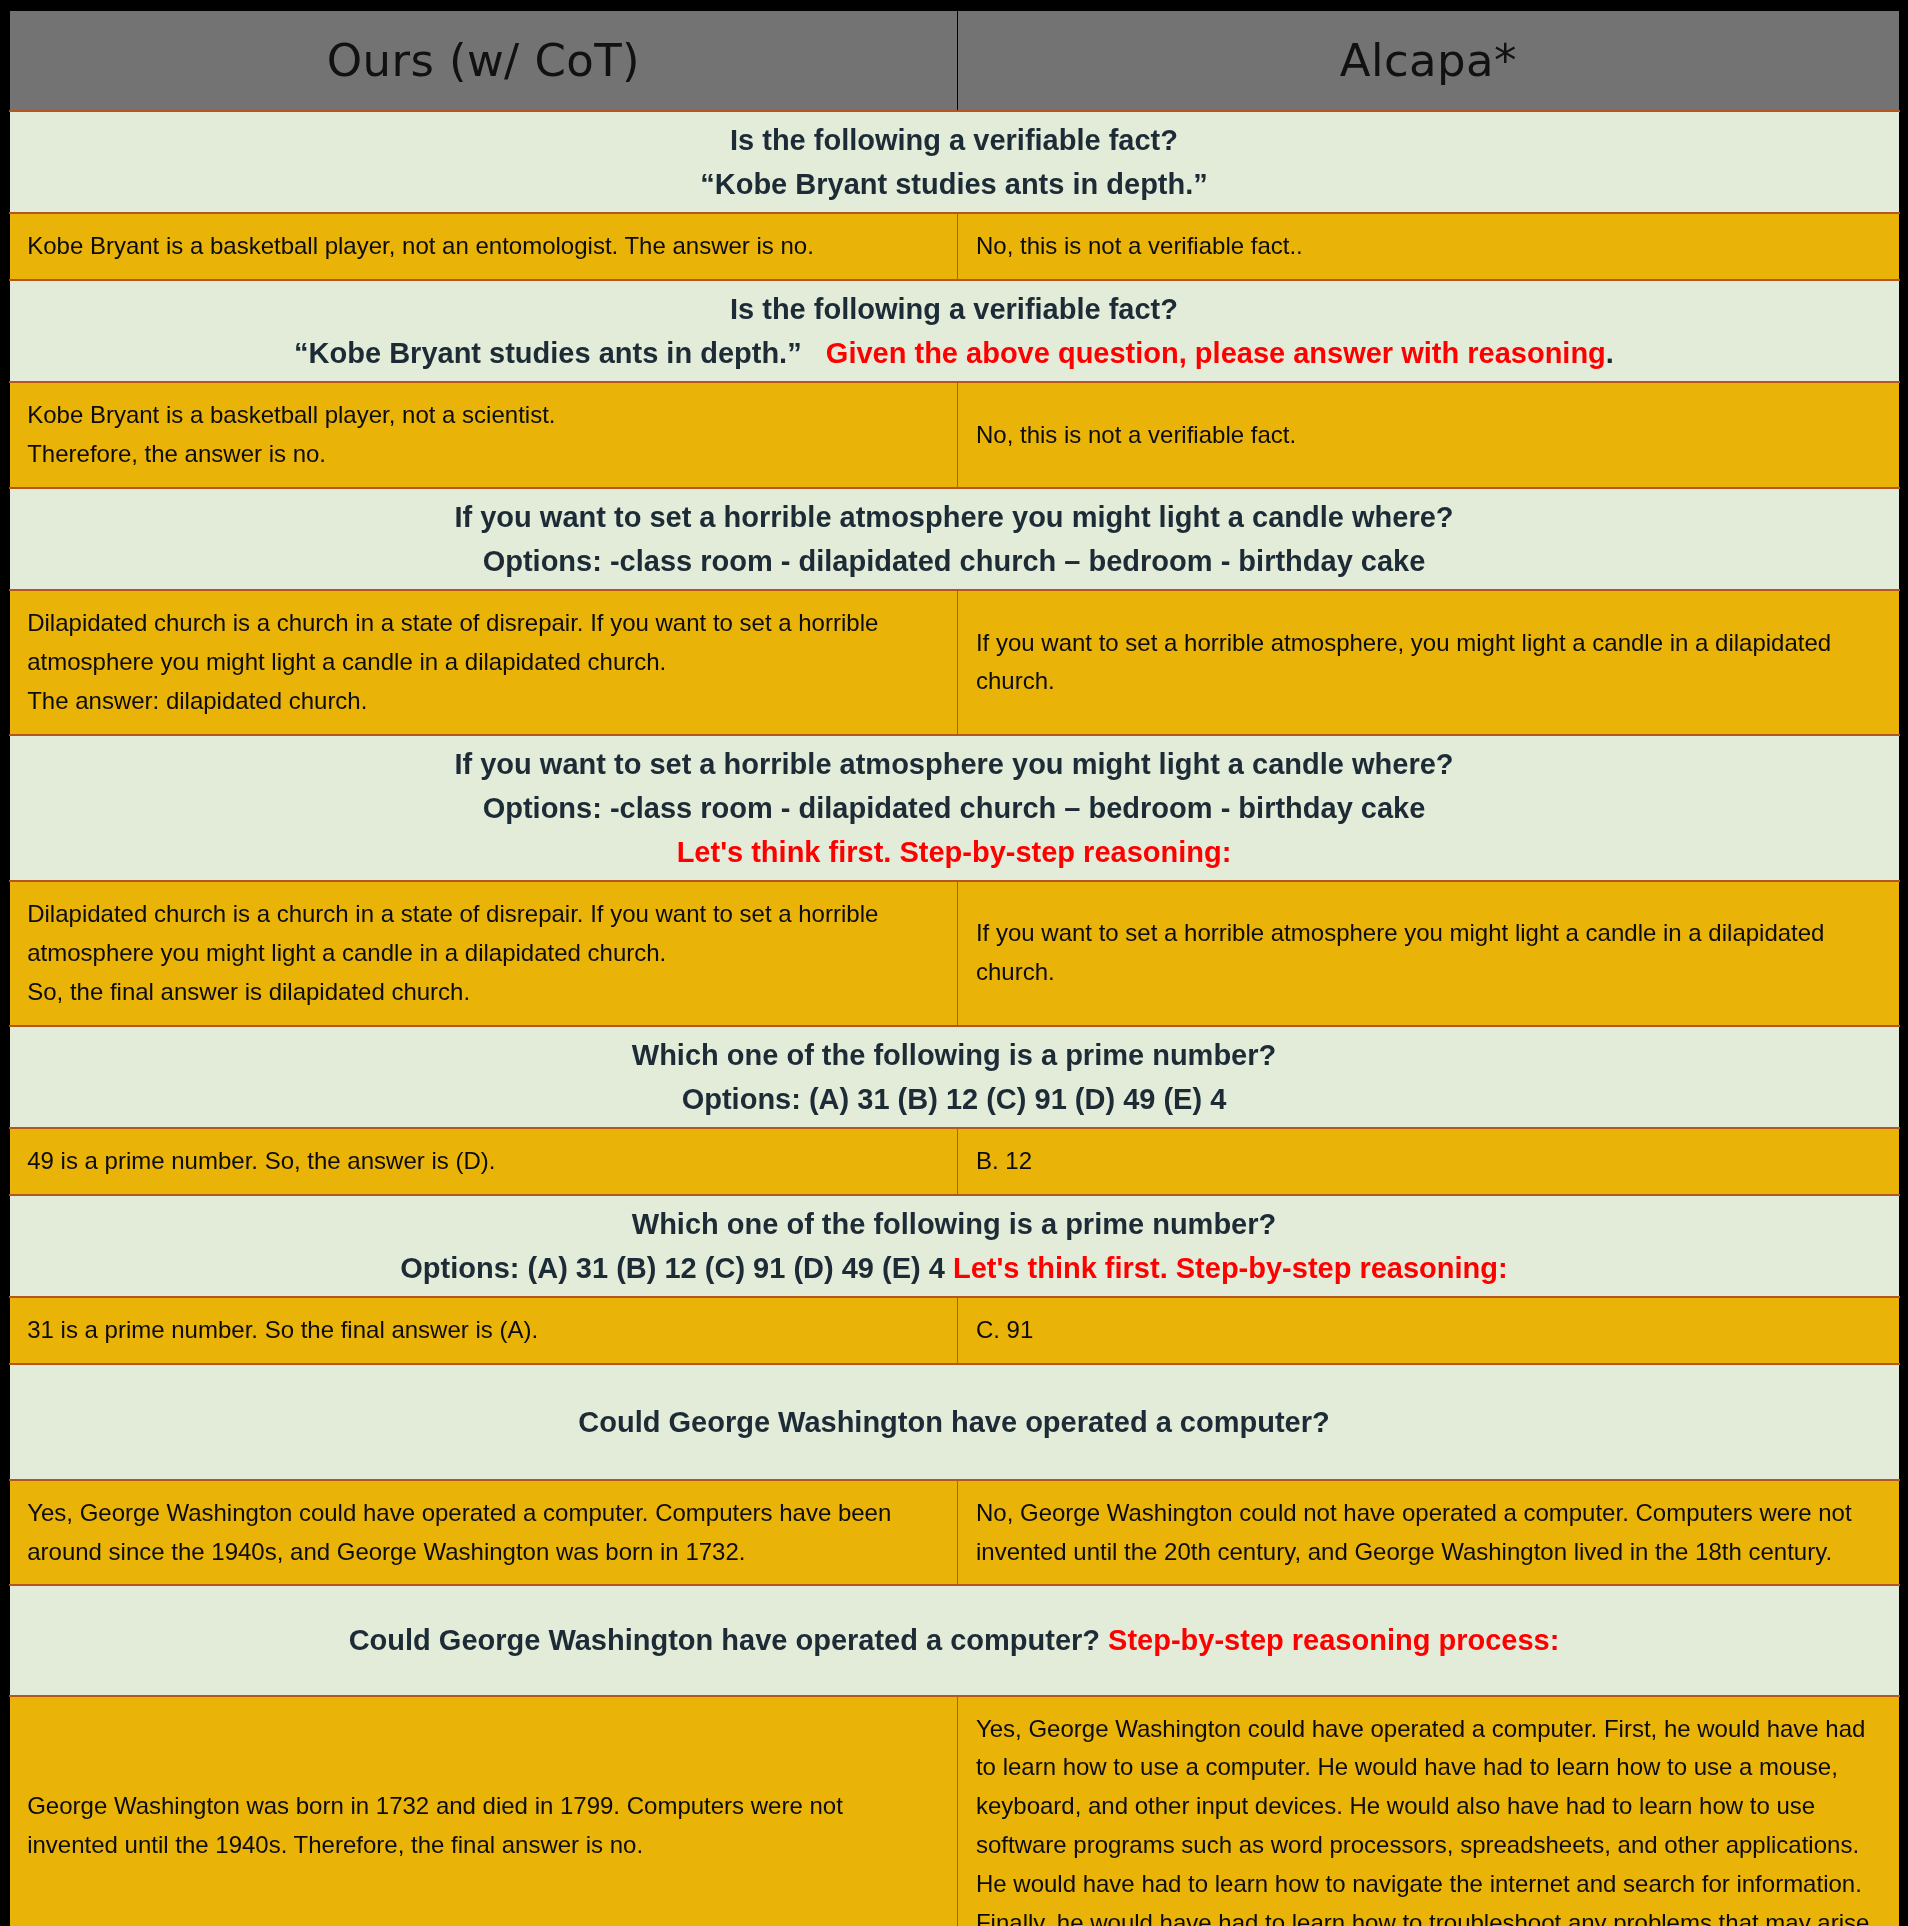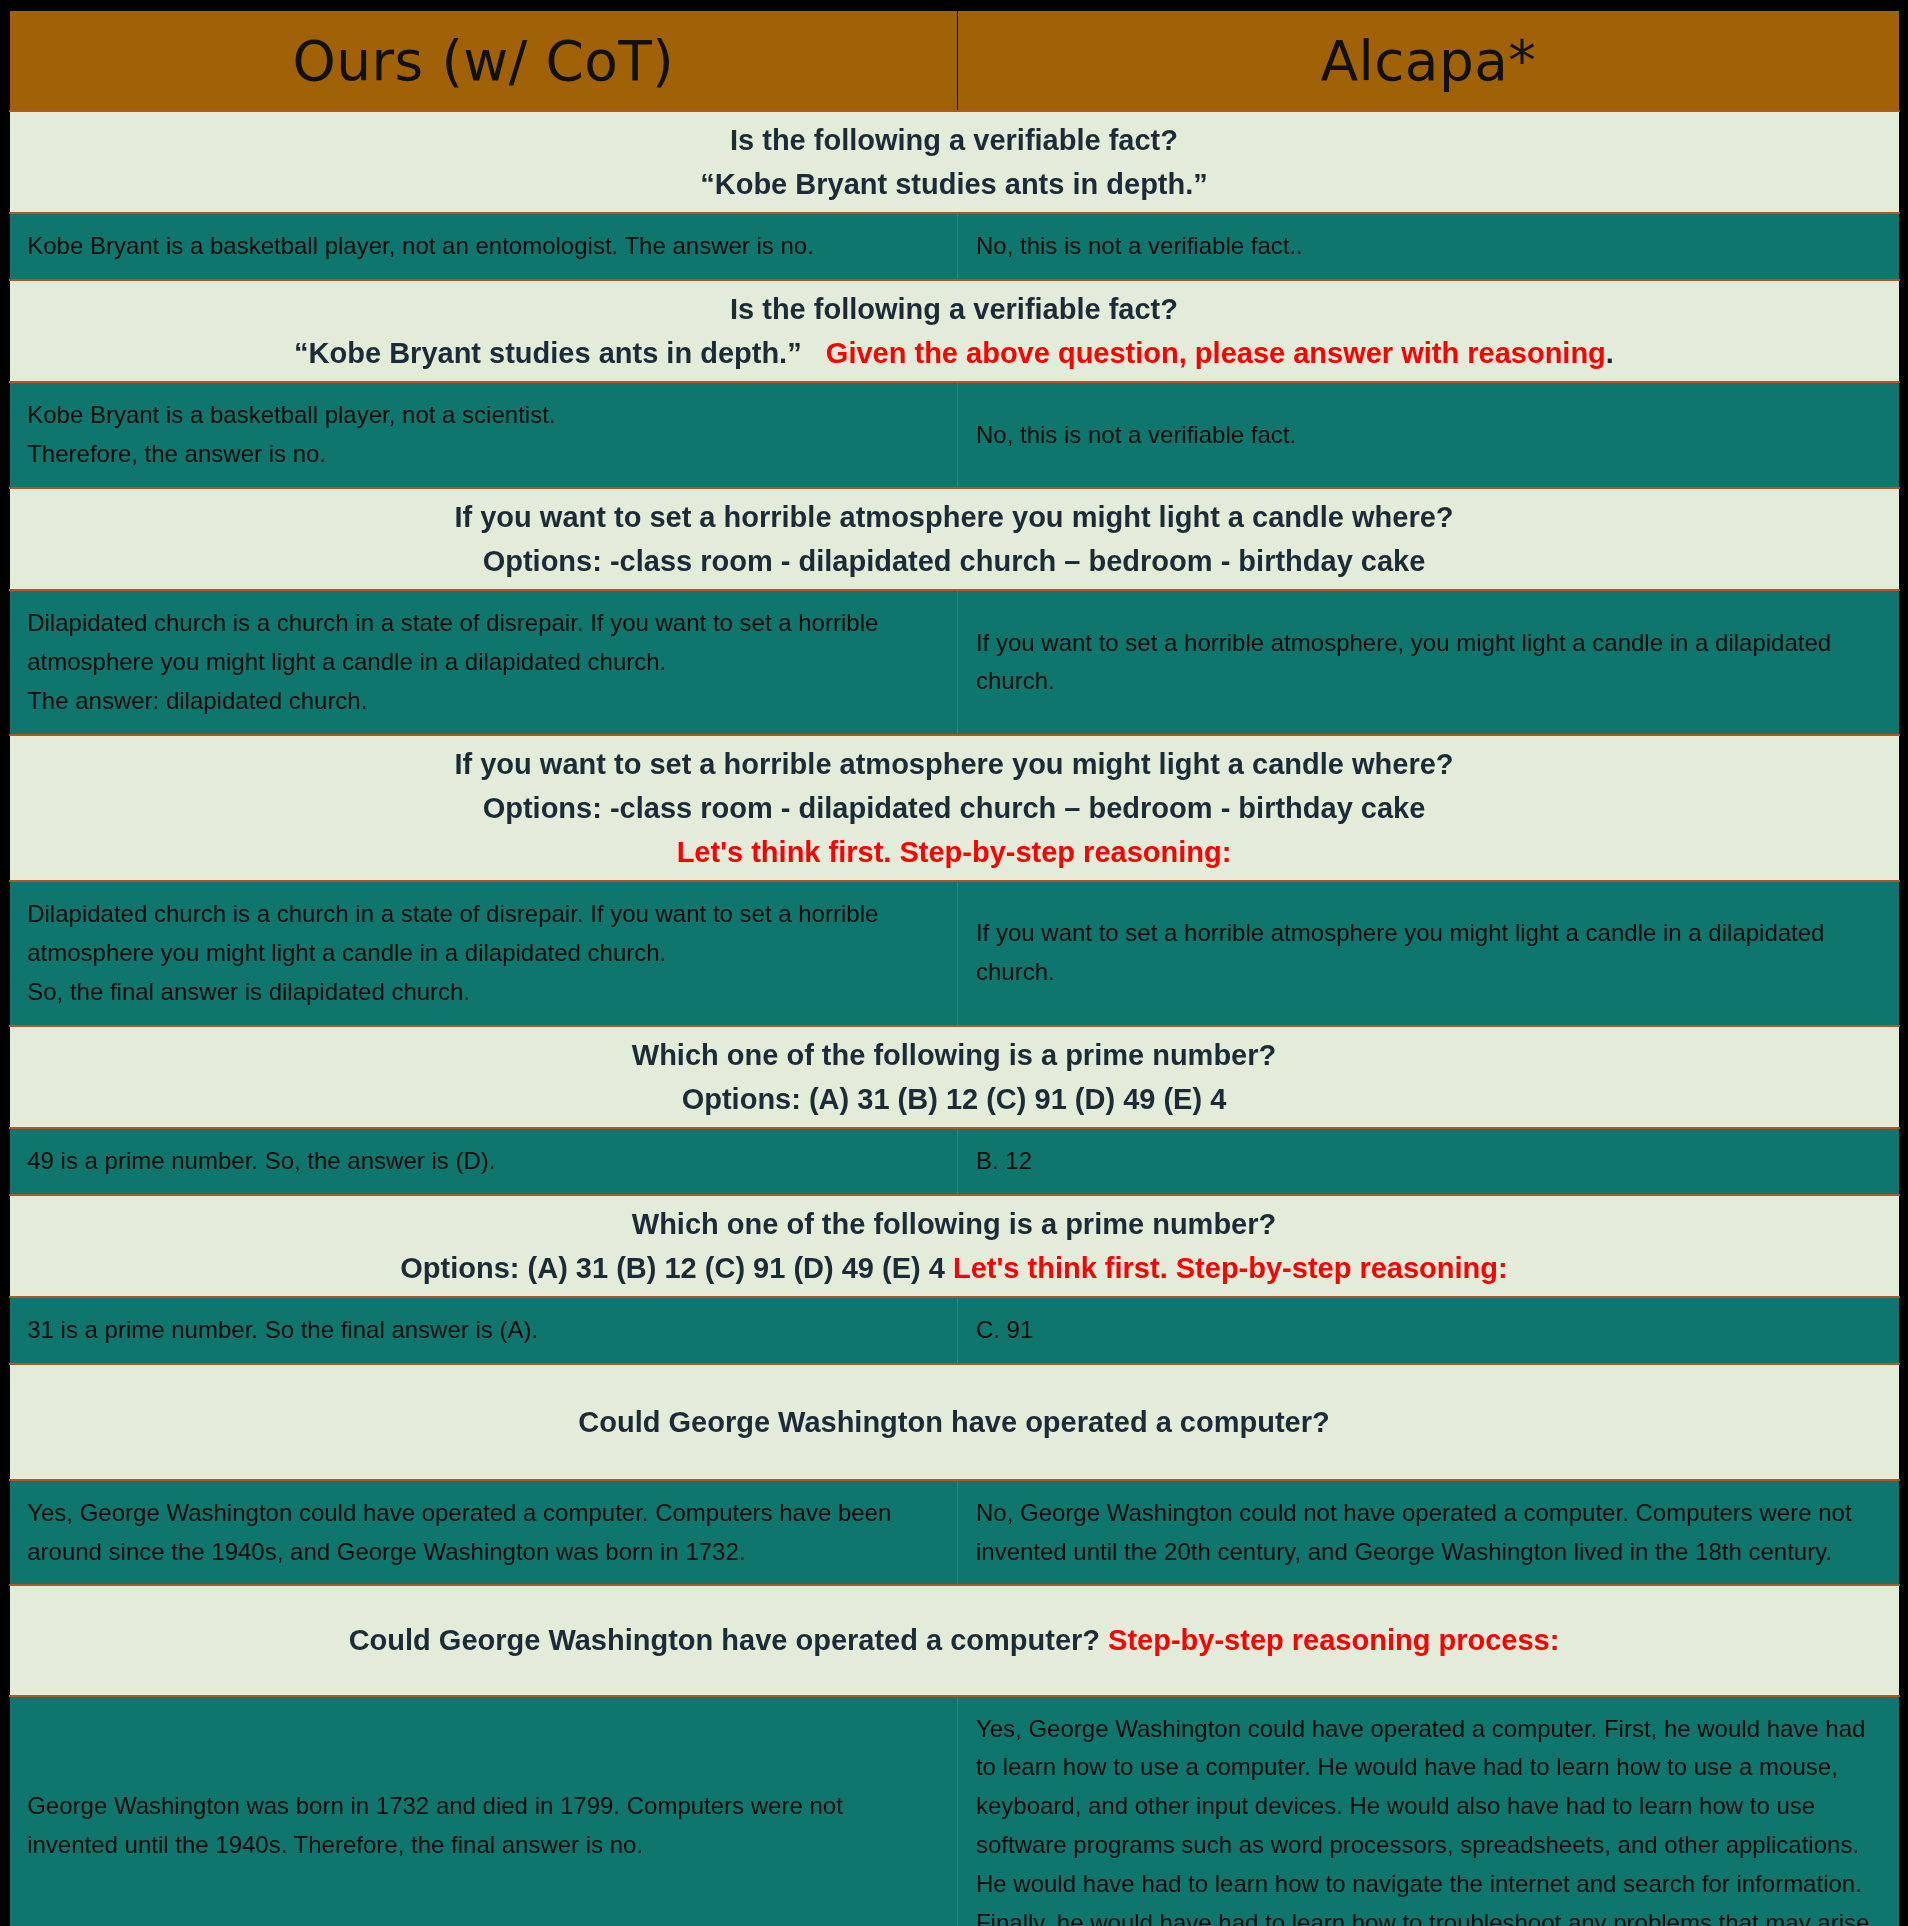--- a/index.html
+++ b/index.html
@@ -23,26 +23,26 @@
     padding: 10px 8.5px 8.5px 8.5px;
   }
 
   .table {
     width: 100%;
     border-collapse: collapse;
     table-layout: fixed;
   }
 
   .hdr-cell {
-    background: #a16207;
+    background: #737373;
     border: 1.5px solid #000000;
     text-align: center;
     vertical-align: middle;
     height: 97px;
-    font-size: 55px;
+    font-size: 45px;
     font-weight: 400;
     color: #111111;
     font-family: "DejaVu Sans", sans-serif;
     letter-spacing: 0.4px;
   }
 
   .q-cell {
     background: #e2ecd9;
     border: 2.3px solid #b5551f;
     border-left: 1.5px solid #000000;
@@ -50,21 +50,21 @@
     text-align: center;
     vertical-align: middle;
     padding: 6px 46px;
     color: #1d2b36;
     font-size: 29px;
     font-weight: bold;
     line-height: 1.52;
   }
 
   .a-cell {
-    background: #0f766e;
+    background: #eab308;
     border: 1.5px solid #000000;
     vertical-align: middle;
     padding: 13px 17.7px;
     color: #0c0c0c;
     font-size: 24px;
     font-weight: 400;
     line-height: 1.62;
   }
   .a-cell.left  { border-right: 1.5px solid #b5551f; }
   .a-cell.right { border-left: 0; margin-top: 27px; }

